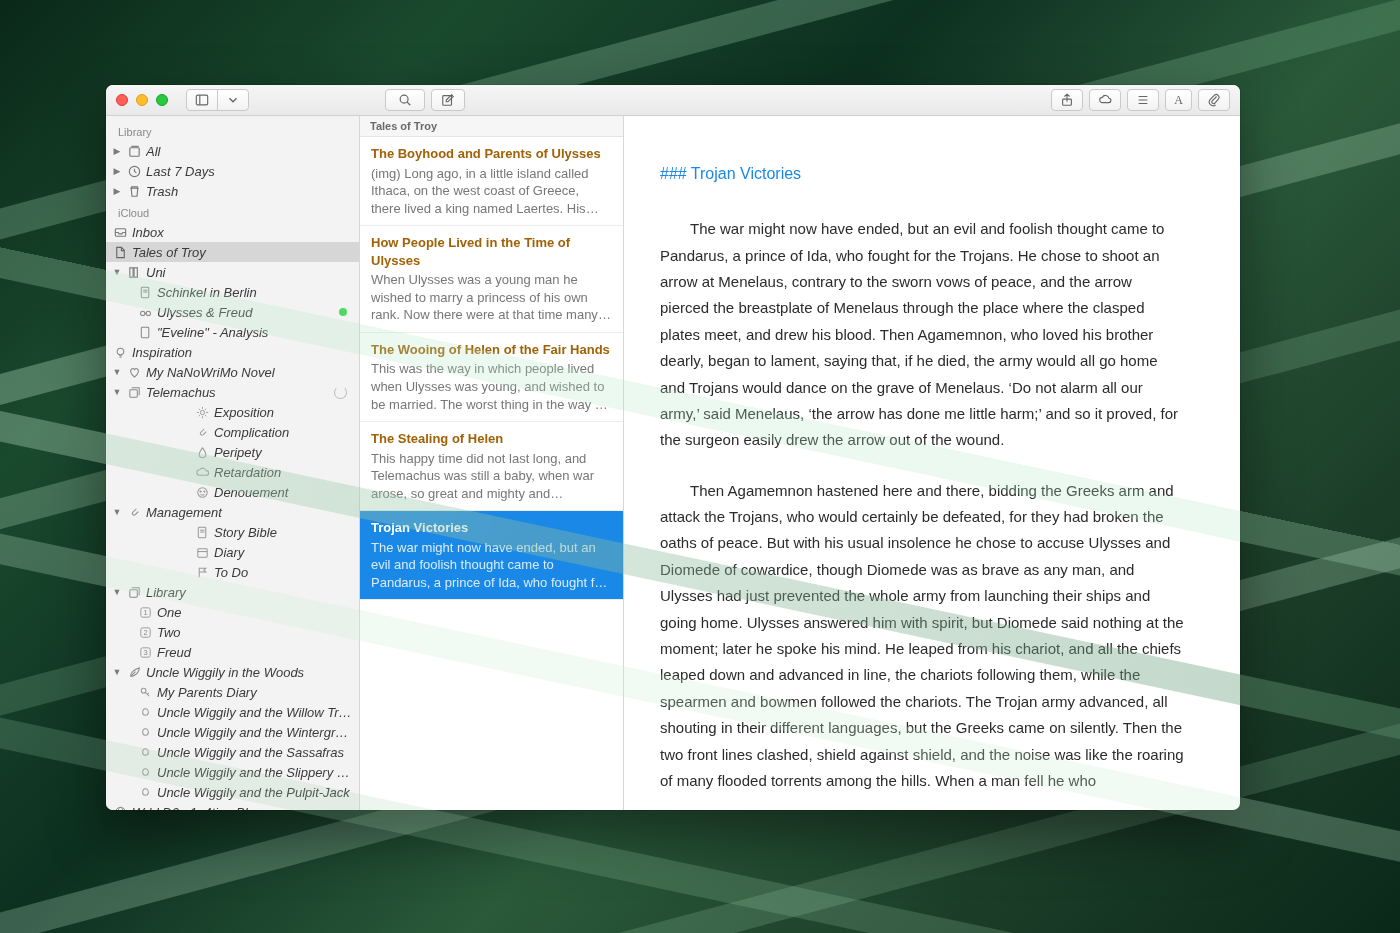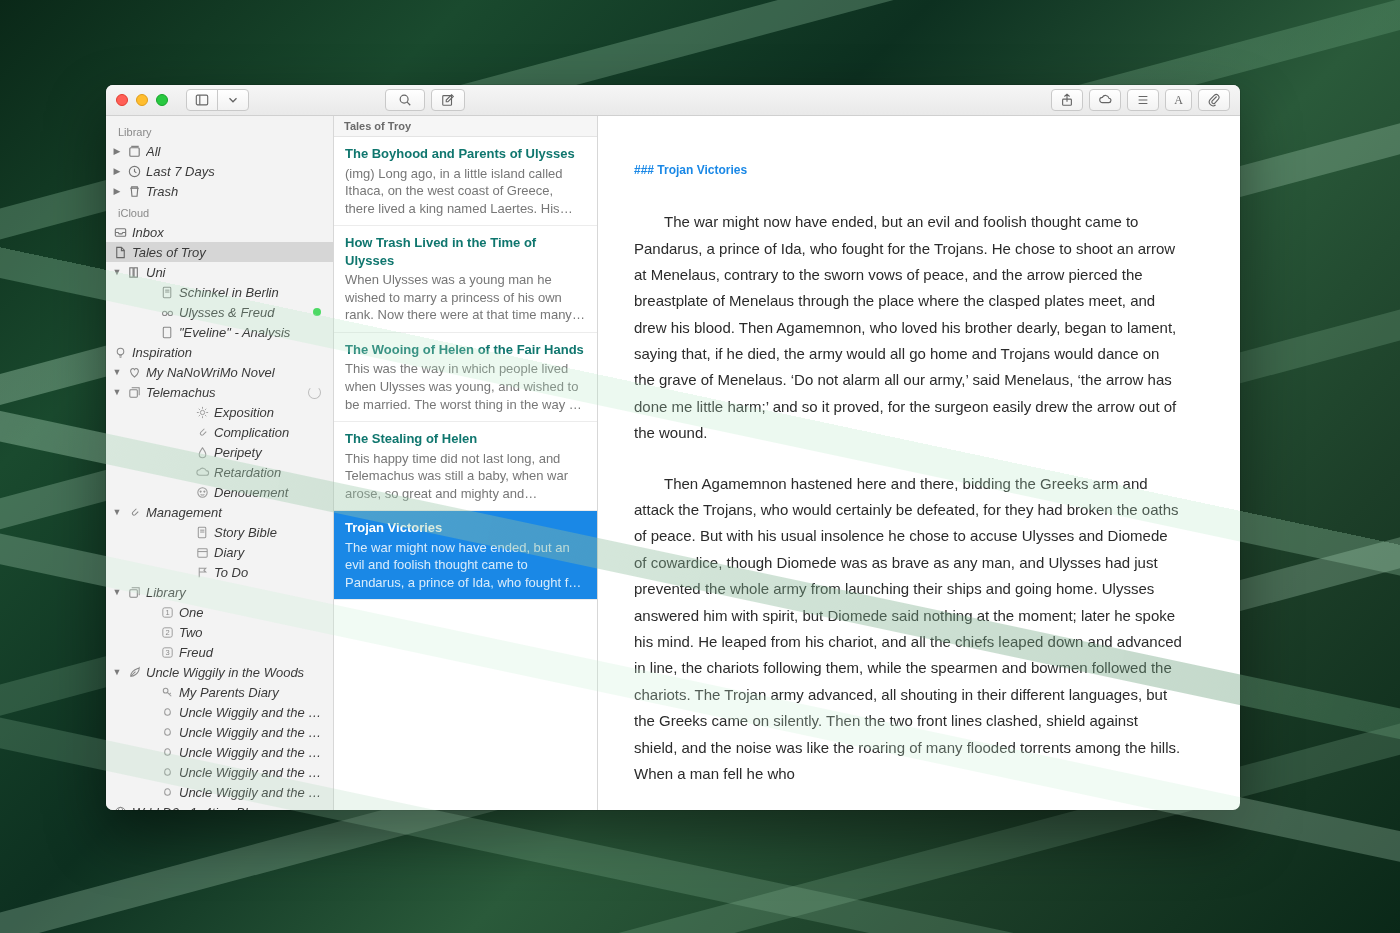--- a/index.html
+++ b/index.html
@@ -85,21 +85,21 @@
 
     .icon { width: 14px; height: 14px; display: block; }
 
     
     .content {
       flex: 1;
       display: flex;
       overflow: hidden;
     }
     .sidebar {
-      width: 228px;
+      width: 254px;
       background: #f3f3f3;
       border-right: 1px solid #d7d7d7;
       overflow: auto;
       font-size: 13px;
       color: #3a3a3a;
       padding-top: 4px;
     }
     .sb-header {
       font-size: 11px;
       color: #8a8a8a;
@@ -130,21 +130,21 @@
       width: 8px; height: 8px; border-radius: 50%; background: #4cd964; margin-right: 6px;
     }
     .sb-row .spinner {
       width: 13px; height: 13px;
       border: 1.5px solid #bbb; border-top-color: transparent;
       border-radius: 50%;
       margin-right: 6px;
     }
     .ind-0 { padding-left: 6px; }
     .ind-1 { padding-left: 6px; }
-    .ind-2 { padding-left: 53px; }
+    .ind-2 { padding-left: 31px; }
     .ind-3 { padding-left: 56px; margin-left: 32px; }
 
     .notelist {
       width: 264px;
       background: #ffffff;
       border-right: 1px solid #d7d7d7;
       display: flex;
       flex-direction: column;
     }
     .nl-header {
@@ -155,21 +155,21 @@
       background: #f6f6f6;
       border-bottom: 1px solid #e4e4e4;
     }
     .nl-item {
       padding: 8px 11px;
       border-bottom: 1px solid #ececec;
       font-size: 13px;
       line-height: 1.35;
       color: #3a3a3a;
     }
-    .nl-item .title { font-weight: 700; color: #0f766e; margin-bottom: 2px; display: block; }
+    .nl-item .title { font-weight: 700; color: #a16207; margin-bottom: 2px; display: block; }
     .nl-item .preview {
       color: #777;
       display: -webkit-box;
       -webkit-line-clamp: 3;
       -webkit-box-orient: vertical;
       overflow: hidden;
     }
     .nl-item.selected {
       background: #1a88e6;
       color: #fff;
@@ -180,22 +180,22 @@
     .editor {
       flex: 1;
       overflow: auto;
       padding: 44px 56px 24px 36px;
       font-size: 15px;
       line-height: 1.76;
       color: #2b2b2b;
     }
     .editor .heading {
       color: #1a88e6;
-      font-weight: 700;
-      font-size: 12px;
+      font-weight: 400;
+      font-size: 16px;
       margin-bottom: 28px;
     }
     .editor p {
       text-indent: 30px;
       margin-bottom: 24px;
     }
 
     
     svg { display: block; }
     .rowicon svg { width: 15px; height: 15px; }
@@ -627,21 +627,21 @@
     </div>
 
     <div class="notelist">
       <div class="nl-header">Tales of Troy</div>
 
       <div class="nl-item">
         <span class="title">The Boyhood and Parents of Ulysses</span>
         <span class="preview">(img) Long ago, in a little island called Ithaca, on the west coast of Greece, there lived a king named Laertes. His kingdom w…</span>
       </div>
       <div class="nl-item">
-        <span class="title">How Trash Lived in the Time of Ulysses</span>
+        <span class="title">How People Lived in the Time of Ulysses</span>
         <span class="preview">When Ulysses was a young man he wished to marry a princess of his own rank. Now there were at that time many kings in Gree…</span>
       </div>
       <div class="nl-item">
         <span class="title">The Wooing of Helen of the Fair Hands</span>
         <span class="preview">This was the way in which people lived when Ulysses was young, and wished to be married. The worst thing in the way of life…</span>
       </div>
       <div class="nl-item">
         <span class="title">The Stealing of Helen</span>
         <span class="preview">This happy time did not last long, and Telemachus was still a baby, when war arose, so great and mighty and marvellous…</span>
       </div>

